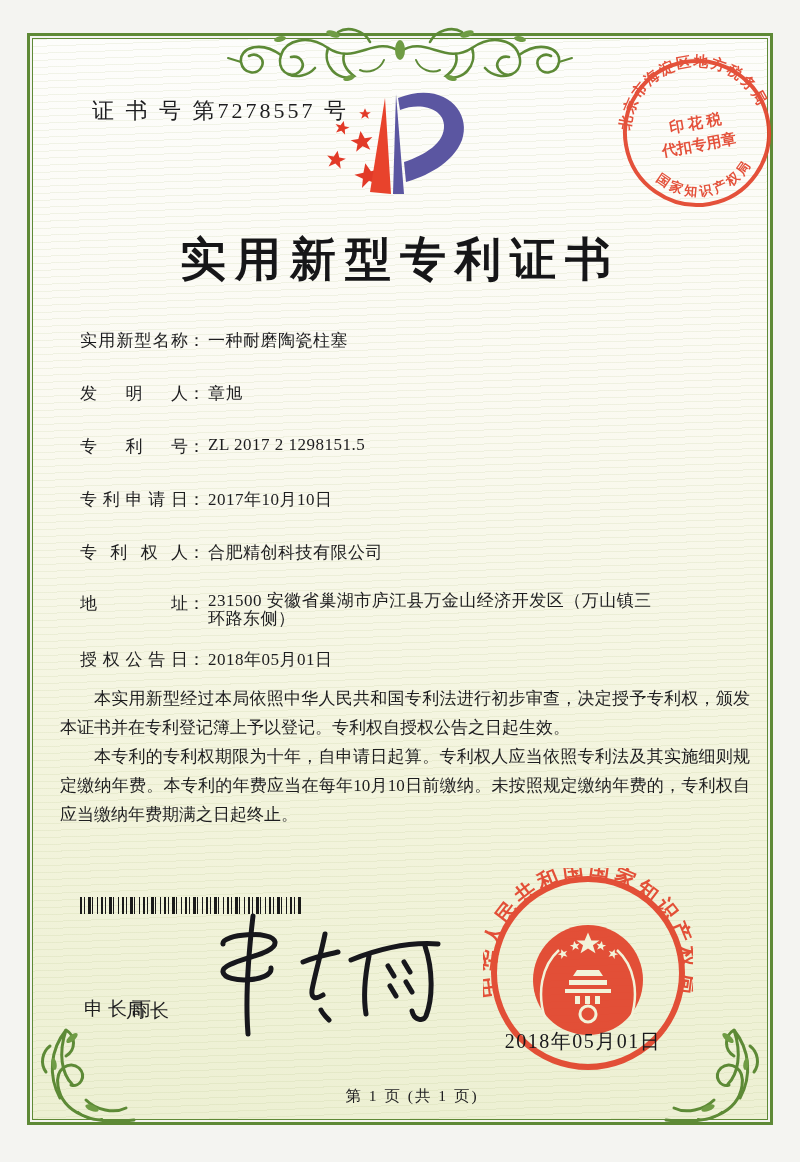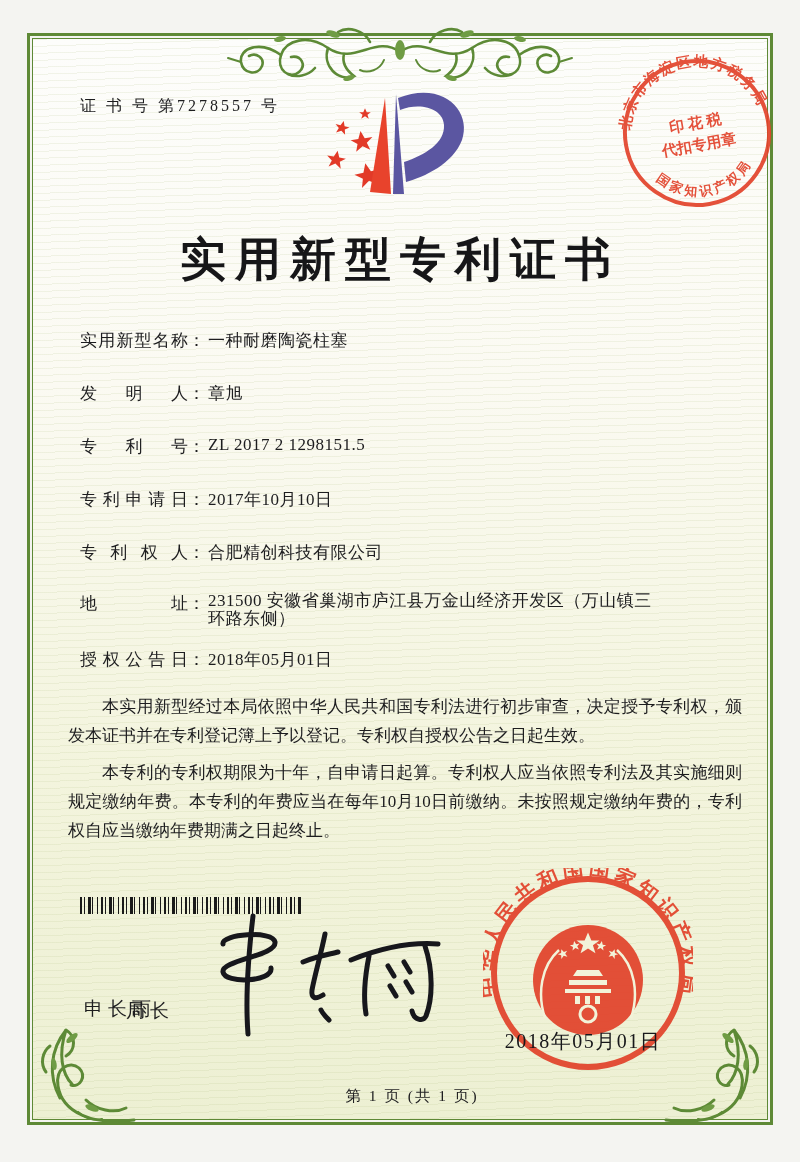--- a/index.html
+++ b/index.html
@@ -14,39 +14,39 @@
     border:3px solid #5e8936;z-index:1;
   }
   .frame-inner{
     position:absolute;inset:2px;border:1px solid #5e8936;
     background:
       repeating-linear-gradient(178deg, rgba(168,184,120,0.14) 0 1px, rgba(0,0,0,0) 1px 7px),
       linear-gradient(180deg,#fdfdfb 0%,#fbfaf2 32%,#f3f4dd 68%,#edf0d3 100%);
   }
   .orn{position:absolute;z-index:3;}
   .content{position:absolute;inset:0;z-index:2;}
-  .cert-no{position:absolute;left:80px;top:96px;font-size:16px;letter-spacing:3px;}
+  .cert-no{position:absolute;left:92px;top:96px;font-size:22px;letter-spacing:3px;}
   .logo{position:absolute;left:312px;top:72px;}
   .tax-stamp{position:absolute;left:612px;top:48px;z-index:5;transform:rotate(-10deg);opacity:.92;}
   .title{
     position:absolute;left:0;right:0;top:229px;text-align:center;
     font-size:46px;font-weight:700;letter-spacing:9px;color:#161618;
   }
   .fields{position:absolute;left:80px;top:325px;width:660px;font-size:17px;}
   .frow{position:absolute;left:0;white-space:nowrap;}
   .flabel{display:inline-block;width:108px;text-align:justify;text-align-last:justify;vertical-align:top;}
   .fcolon{display:inline-block;width:20px;vertical-align:top;}
   .fvalue{display:inline-block;vertical-align:top;letter-spacing:.5px;}
   .fvalue.wrap{white-space:normal;width:452px;line-height:18px;}
   .grant-right{position:absolute;left:390px;top:0;white-space:nowrap;}
   .bodytext{
     position:absolute;left:60px;top:684px;width:690px;
     font-size:17px;line-height:29px;text-align:justify;
   }
-  .bodytext p{margin:8px;text-indent:2em;}
+  .bodytext p{margin:0;text-indent:2em;}
   .barcode{
     position:absolute;left:80px;top:897px;width:222px;height:17px;z-index:2;
     background:repeating-linear-gradient(90deg,
       #1a1a1a 0 2px,transparent 2px 4px,
       #1a1a1a 4px 5px,transparent 5px 8px,
       #1a1a1a 8px 11px,transparent 11px 12px,
       #1a1a1a 12px 13px,transparent 13px 17px,
       #1a1a1a 17px 18px,transparent 18px 21px);
   }
   .signer{position:absolute;left:84px;font-size:19px;letter-spacing:5px;}

